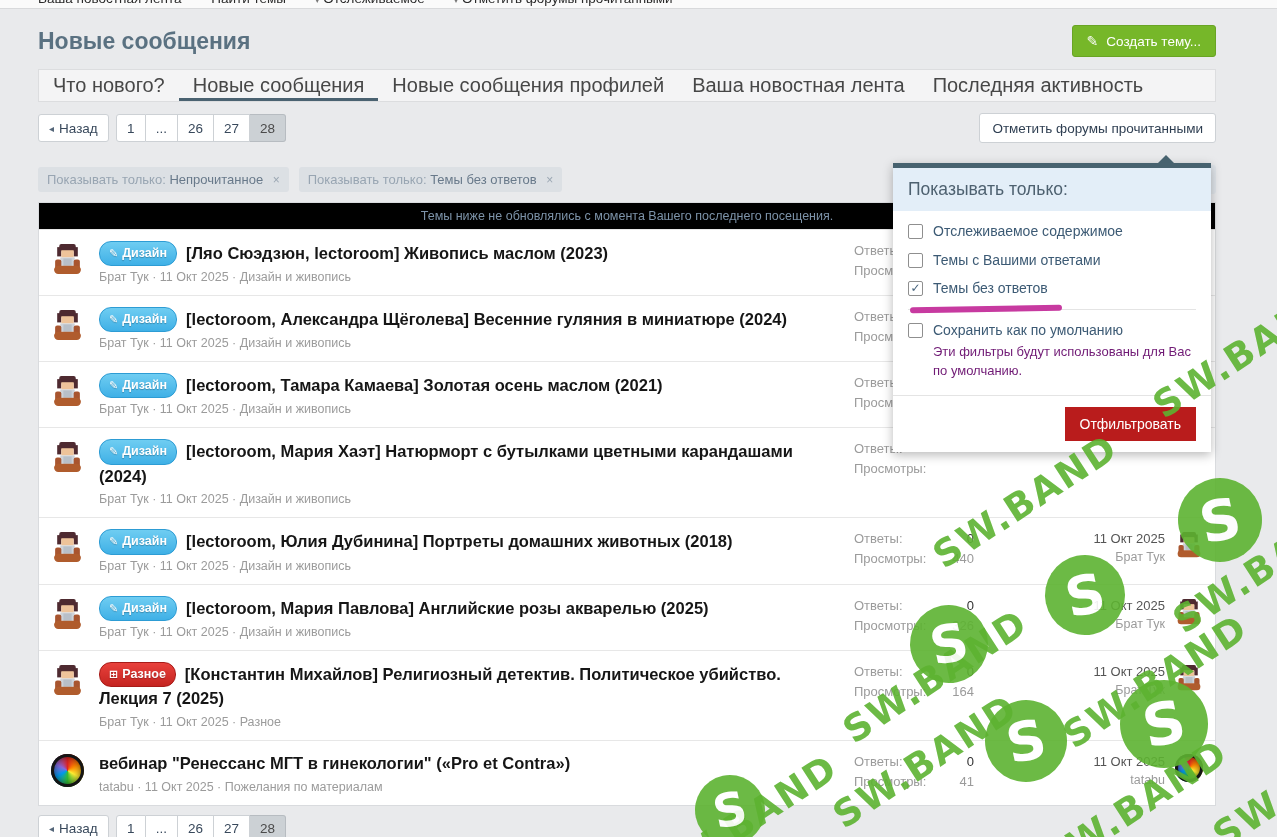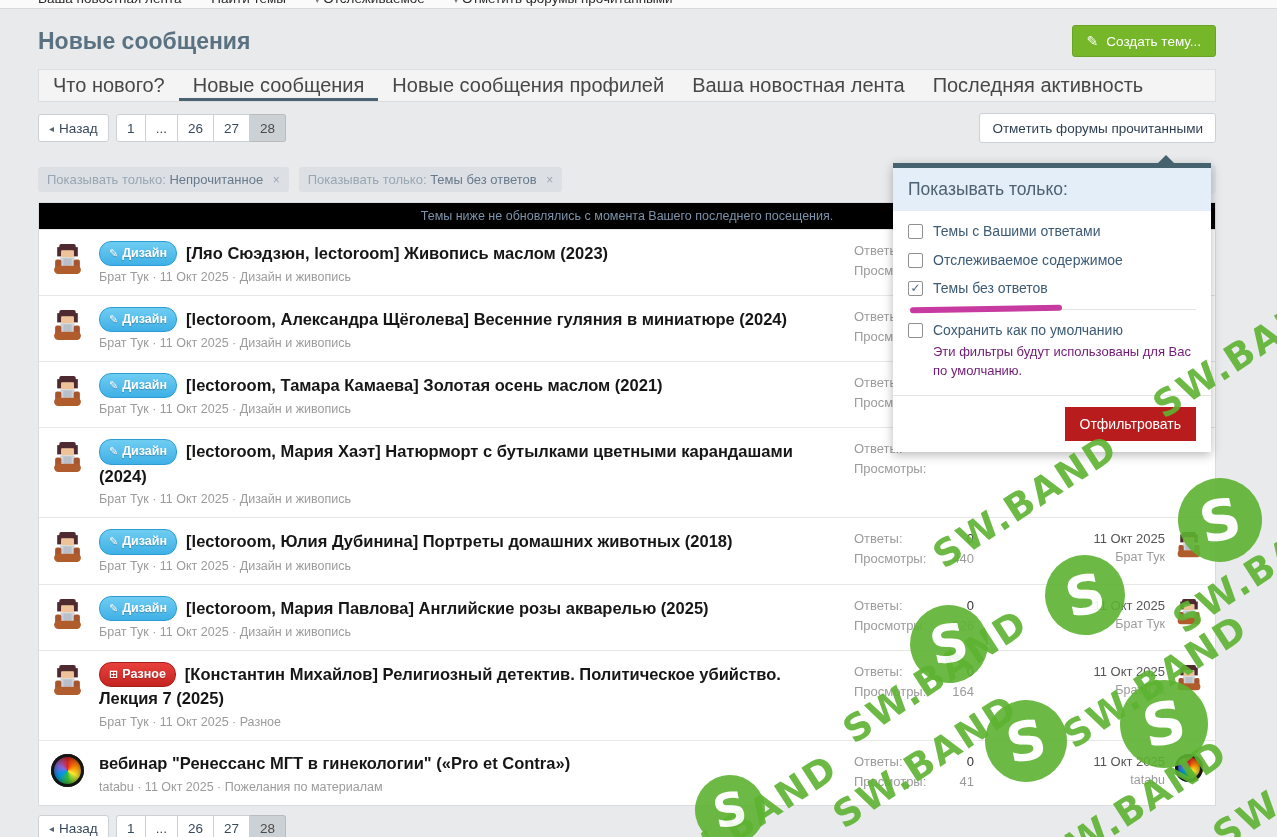--- a/index.html
+++ b/index.html
@@ -412,25 +412,25 @@
     </div>
   </div>
 </div>
 
 <div class="dropdown">
   <div class="dd-topbar"></div>
   <div class="dd-header">Показывать только:</div>
   <div class="dd-body">
     <div class="opt">
       <span class="cb"></span>
-      <span class="olabel">Темы с Вашими ответами</span>
+      <span class="olabel">Отслеживаемое содержимое</span>
     </div>
     <div class="opt">
       <span class="cb"></span>
-      <span class="olabel">Отслеживаемое содержимое</span>
+      <span class="olabel">Темы с Вашими ответами</span>
     </div>
     <div class="opt">
       <span class="cb checked"></span>
       <span class="olabel">Темы без ответов</span>
     </div>
     <div class="dd-div">
       <span class="pink-underline"></span>
     </div>
     <div class="opt" style="margin-bottom:4px;">
       <span class="cb"></span>

